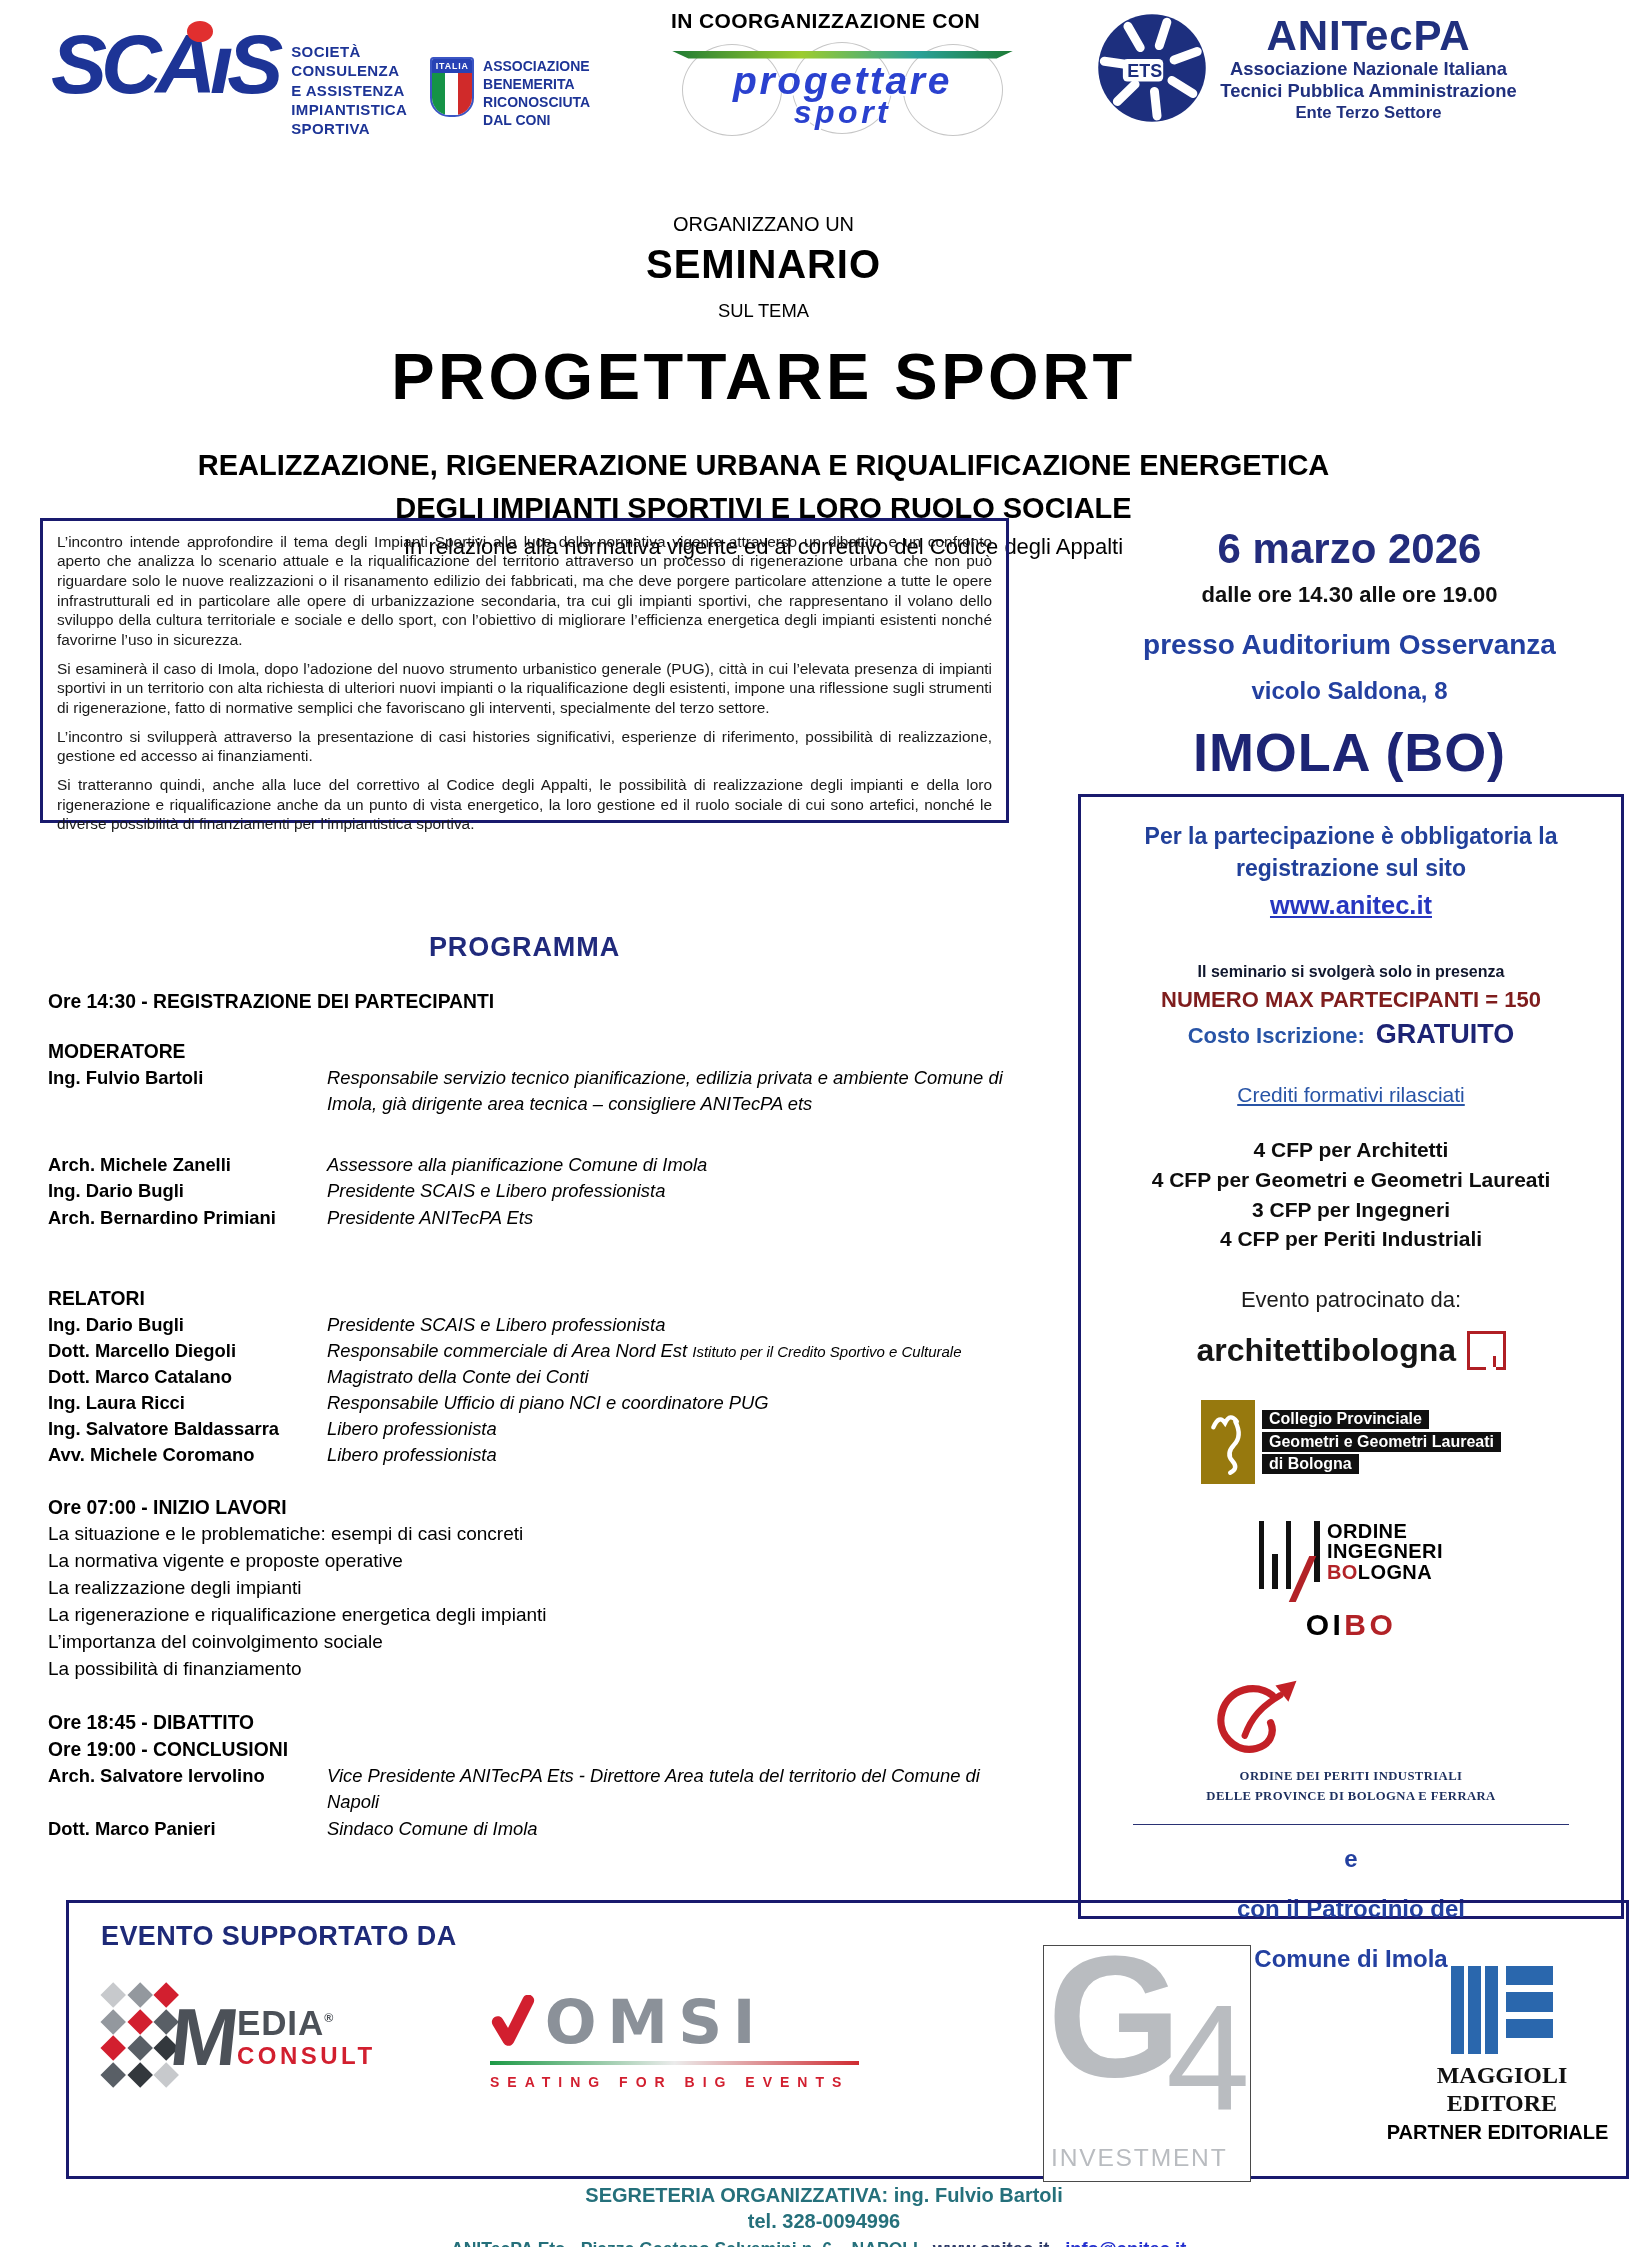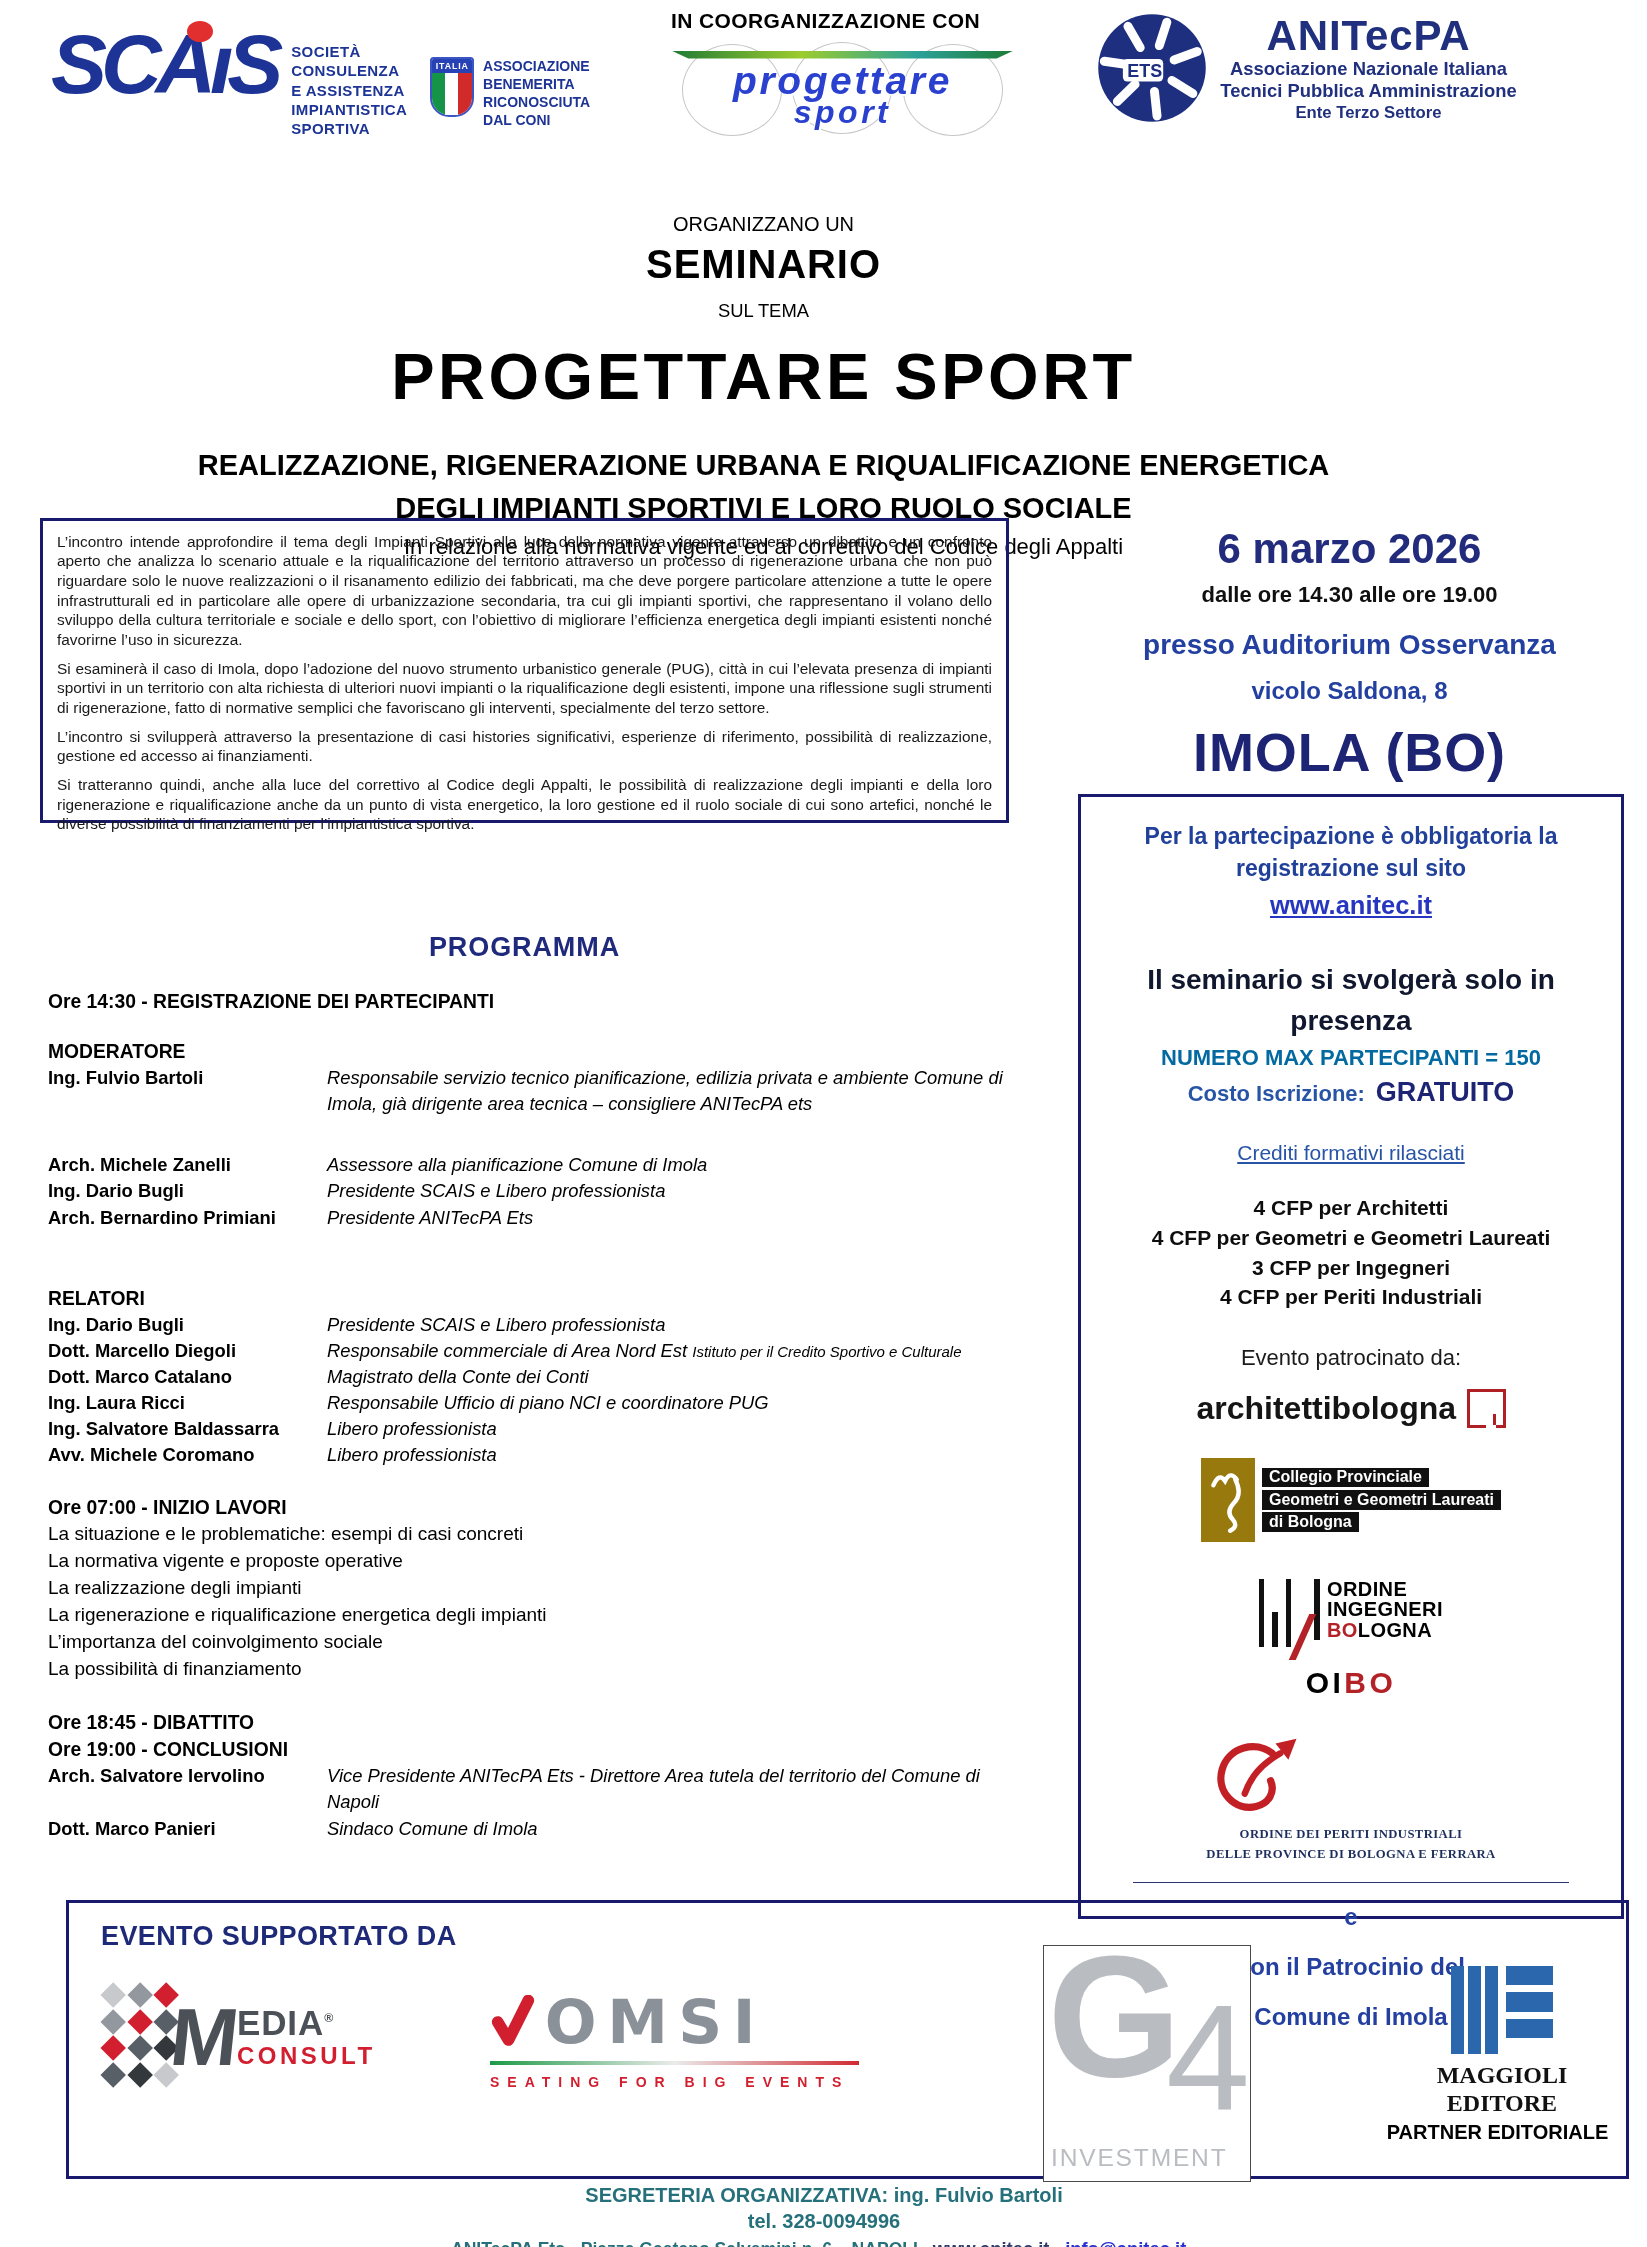--- a/index.html
+++ b/index.html
@@ -62,22 +62,22 @@
   .when{position:absolute;left:1075px;top:525px;width:549px;text-align:center;}
   .w-date{font-size:42px;font-weight:800;color:#232c7c;margin-bottom:8.8px;}
   .w-time{font-size:22px;font-weight:700;color:#101010;margin-bottom:21px;}
   .w-venue{font-size:28px;font-weight:700;color:#2340a0;margin-bottom:16px;}
   .w-addr{font-size:24px;font-weight:700;color:#2340a0;margin-bottom:16px;}
   .w-city{font-size:54px;font-weight:800;color:#1d2474;letter-spacing:0.9px;}
   .regbox{position:absolute;left:1078px;top:794px;width:546px;height:1125px;border:3.5px solid #191a6e;
           box-sizing:border-box;padding:23px 16px;display:flex;flex-direction:column;align-items:center;text-align:center;}
   .reg-l{font-size:23px;font-weight:700;color:#21409a;line-height:1.4;}
   .reg-site{font-size:25.5px;font-weight:700;color:#2736c0;text-decoration:underline;margin-top:7px;display:inline-block;}
-  .presence{font-size:28px;font-weight:700;color:#10172e;margin-top:40px;line-height:1.45;}
-  .maxp{font-size:22px;font-weight:700;color:#0369a1;line-height:1.45;}
+  .presence{font-size:16px;font-weight:700;color:#10172e;margin-top:40px;line-height:1.45;}
+  .maxp{font-size:22px;font-weight:700;color:#7f1d1d;line-height:1.45;}
   .cost{margin-top:3.5px;}
   .cost .lbl{font-size:22px;font-weight:700;color:#2854a6;}
   .cost .val{font-size:27px;font-weight:800;color:#1d2474;margin-left:7px;}
   .credits{font-size:21px;color:#2854a6;text-decoration:underline;margin-top:33px;display:inline-block;}
   .cfp{margin-top:28px;}
   .cfp div{font-size:21px;font-weight:700;color:#0d0d0d;line-height:1.42;}
   .patron-label{font-size:22px;color:#1a1a1a;margin-top:33px;}
   .archi{display:flex;align-items:center;gap:10.5px;margin-top:17.6px;}
   .archi-txt{font-size:32px;font-weight:700;color:#151515;letter-spacing:0;}
   .archi-sq{position:relative;width:33px;height:33px;border:3.5px solid #b01f24;}

